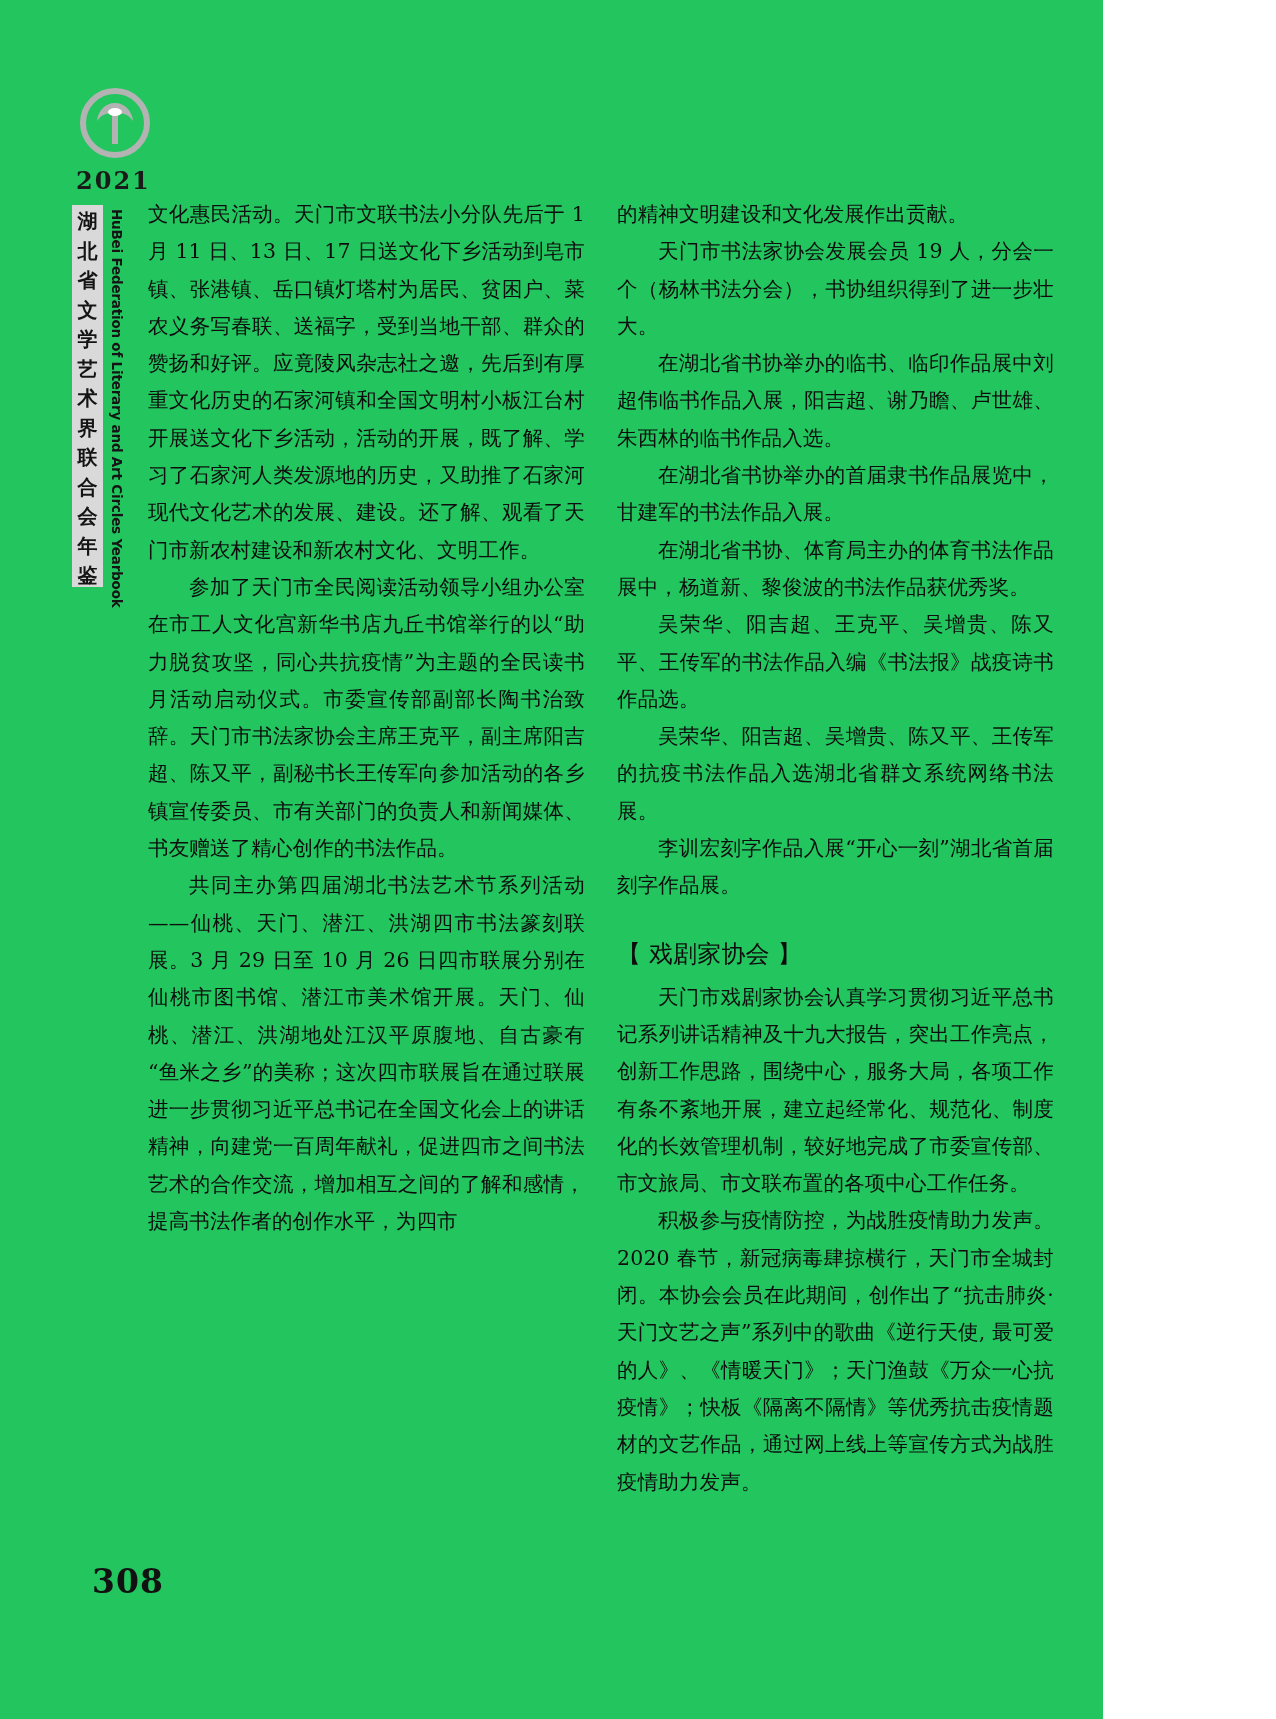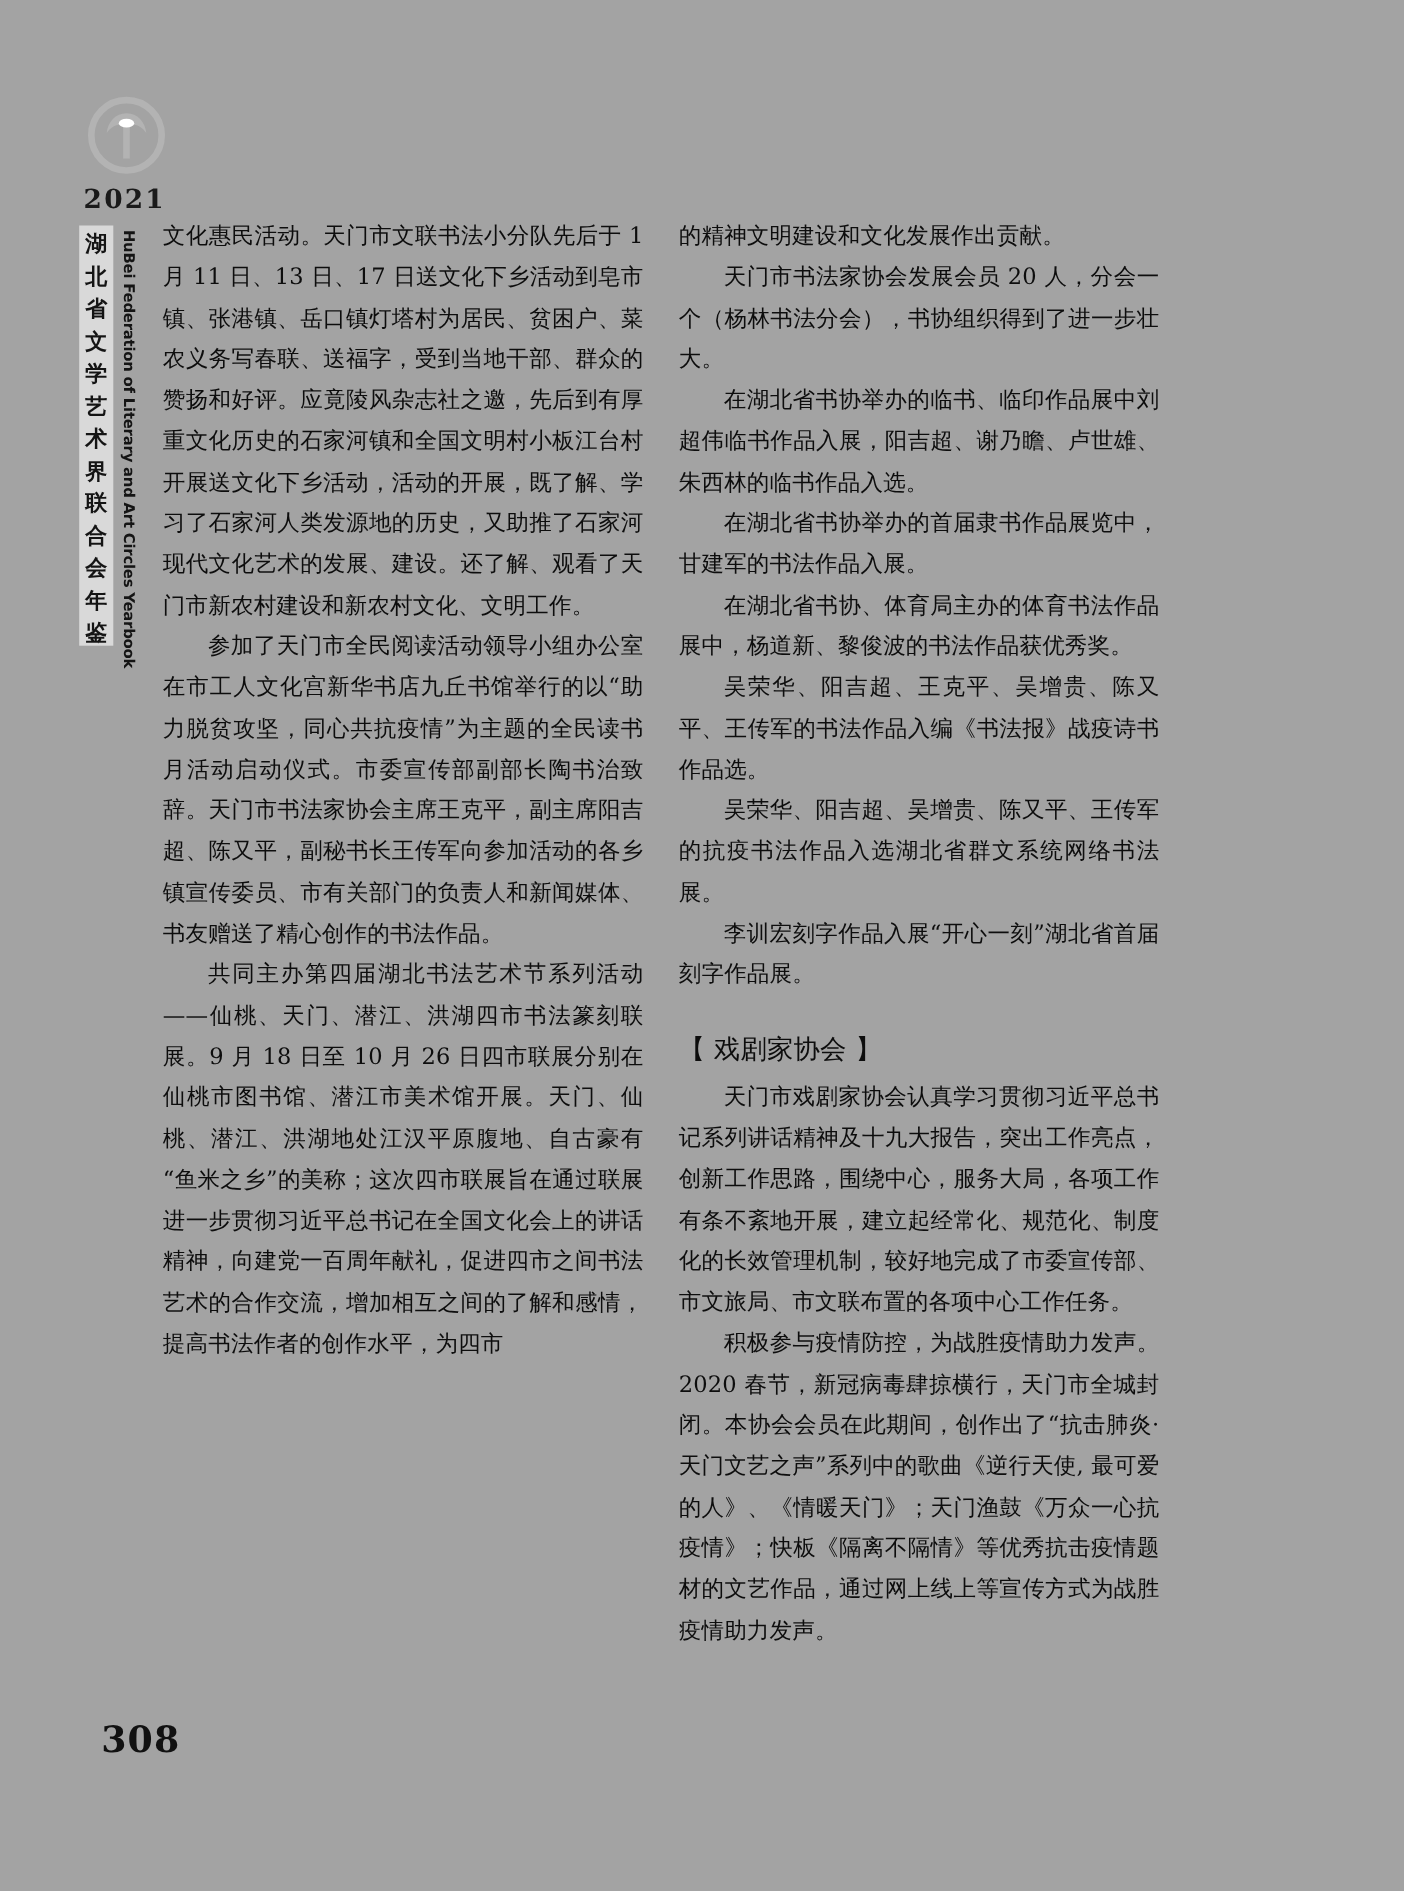--- a/index.html
+++ b/index.html
@@ -6,23 +6,23 @@
   html, body {
     margin: 0;
     padding: 0;
     background: #ffffff;
   }
   body {
     font-family: "DejaVu Sans", "Liberation Sans", sans-serif;
   }
   .page {
     position: relative;
-    width: 1276px;
+    width: 1103px;
     height: 1719px;
-    background: #a3a3a3;
+    background: #22c55e;
     overflow: hidden;
     box-sizing: border-box;
   }
 
   
   .masthead {
     position: absolute;
     left: 70px;
     top: 86px;
     width: 120px;
@@ -177,26 +177,26 @@
     <div class="spine-en">
       <div class="rot">HuBei Federation of Literary and Art Circles Yearbook</div>
     </div>
   </div>
 
   <div class="columns">
 
     <div class="col" id="left-col">
         <p>文化惠民活动。天门市文联书法小分队先后于 1 月 11 日、13 日、17 日送文化下乡活动到皂市镇、张港镇、岳口镇灯塔村为居民、贫困户、菜农义务写春联、送福字，受到当地干部、群众的赞扬和好评。应竟陵风杂志社之邀，先后到有厚重文化历史的石家河镇和全国文明村小板江台村开展送文化下乡活动，活动的开展，既了解、学习了石家河人类发源地的历史，又助推了石家河现代文化艺术的发展、建设。还了解、观看了天门市新农村建设和新农村文化、文明工作。</p>
         <p class="indent">参加了天门市全民阅读活动领导小组办公室在市工人文化宫新华书店九丘书馆举行的以“助力脱贫攻坚，同心共抗疫情”为主题的全民读书月活动启动仪式。市委宣传部副部长陶书治致辞。天门市书法家协会主席王克平，副主席阳吉超、陈又平，副秘书长王传军向参加活动的各乡镇宣传委员、市有关部门的负责人和新闻媒体、书友赠送了精心创作的书法作品。</p>
-        <p class="indent">共同主办第四届湖北书法艺术节系列活动——仙桃、天门、潜江、洪湖四市书法篆刻联展。9 月 18 日至 10 月 26 日四市联展分别在仙桃市图书馆、潜江市美术馆开展。天门、仙桃、潜江、洪湖地处江汉平原腹地、自古豪有“鱼米之乡”的美称；这次四市联展旨在通过联展进一步贯彻习近平总书记在全国文化会上的讲话精神，向建党一百周年献礼，促进四市之间书法艺术的合作交流，增加相互之间的了解和感情，提高书法作者的创作水平，为四市</p>
+        <p class="indent">共同主办第四届湖北书法艺术节系列活动——仙桃、天门、潜江、洪湖四市书法篆刻联展。3 月 29 日至 10 月 26 日四市联展分别在仙桃市图书馆、潜江市美术馆开展。天门、仙桃、潜江、洪湖地处江汉平原腹地、自古豪有“鱼米之乡”的美称；这次四市联展旨在通过联展进一步贯彻习近平总书记在全国文化会上的讲话精神，向建党一百周年献礼，促进四市之间书法艺术的合作交流，增加相互之间的了解和感情，提高书法作者的创作水平，为四市</p>
       </div>
 
     <div class="col" id="right-col">
         <p>的精神文明建设和文化发展作出贡献。</p>
-        <p class="indent">天门市书法家协会发展会员 20 人，分会一个（杨林书法分会），书协组织得到了进一步壮大。</p>
+        <p class="indent">天门市书法家协会发展会员 19 人，分会一个（杨林书法分会），书协组织得到了进一步壮大。</p>
         <p class="indent">在湖北省书协举办的临书、临印作品展中刘超伟临书作品入展，阳吉超、谢乃瞻、卢世雄、朱西林的临书作品入选。</p>
         <p class="indent">在湖北省书协举办的首届隶书作品展览中，甘建军的书法作品入展。</p>
         <p class="indent">在湖北省书协、体育局主办的体育书法作品展中，杨道新、黎俊波的书法作品获优秀奖。</p>
         <p class="indent">吴荣华、阳吉超、王克平、吴增贵、陈又平、王传军的书法作品入编《书法报》战疫诗书作品选。</p>
         <p class="indent">吴荣华、阳吉超、吴增贵、陈又平、王传军的抗疫书法作品入选湖北省群文系统网络书法展。</p>
         <p class="indent">李训宏刻字作品入展“开心一刻”湖北省首届刻字作品展。</p>
         <p class="section-head">【 戏剧家协会 】</p>
         <p class="indent">天门市戏剧家协会认真学习贯彻习近平总书记系列讲话精神及十九大报告，突出工作亮点，创新工作思路，围绕中心，服务大局，各项工作有条不紊地开展，建立起经常化、规范化、制度化的长效管理机制，较好地完成了市委宣传部、市文旅局、市文联布置的各项中心工作任务。</p>
         <p class="indent">积极参与疫情防控，为战胜疫情助力发声。2020 春节，新冠病毒肆掠横行，天门市全城封闭。本协会会员在此期间，创作出了“抗击肺炎·天门文艺之声”系列中的歌曲《逆行天使, 最可爱的人》、《情暖天门》；天门渔鼓《万众一心抗疫情》；快板《隔离不隔情》等优秀抗击疫情题材的文艺作品，通过网上线上等宣传方式为战胜疫情助力发声。</p>
       </div>

